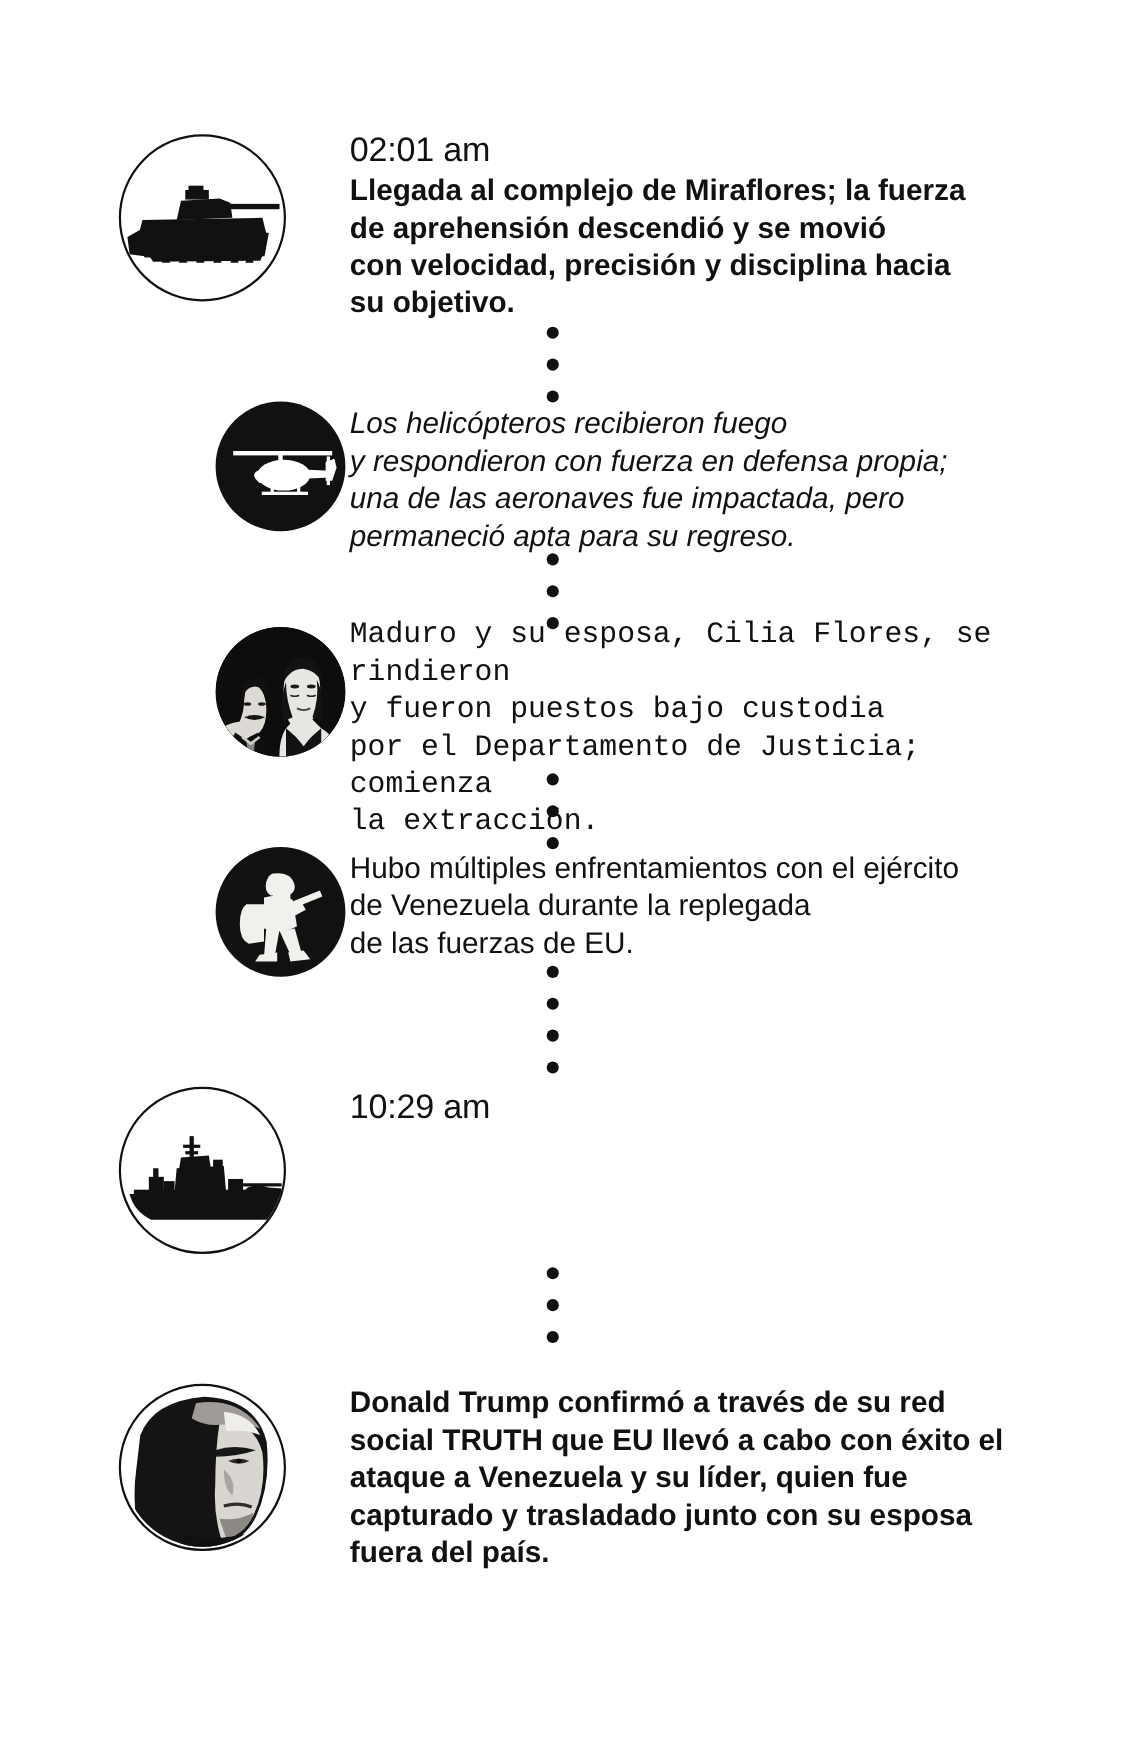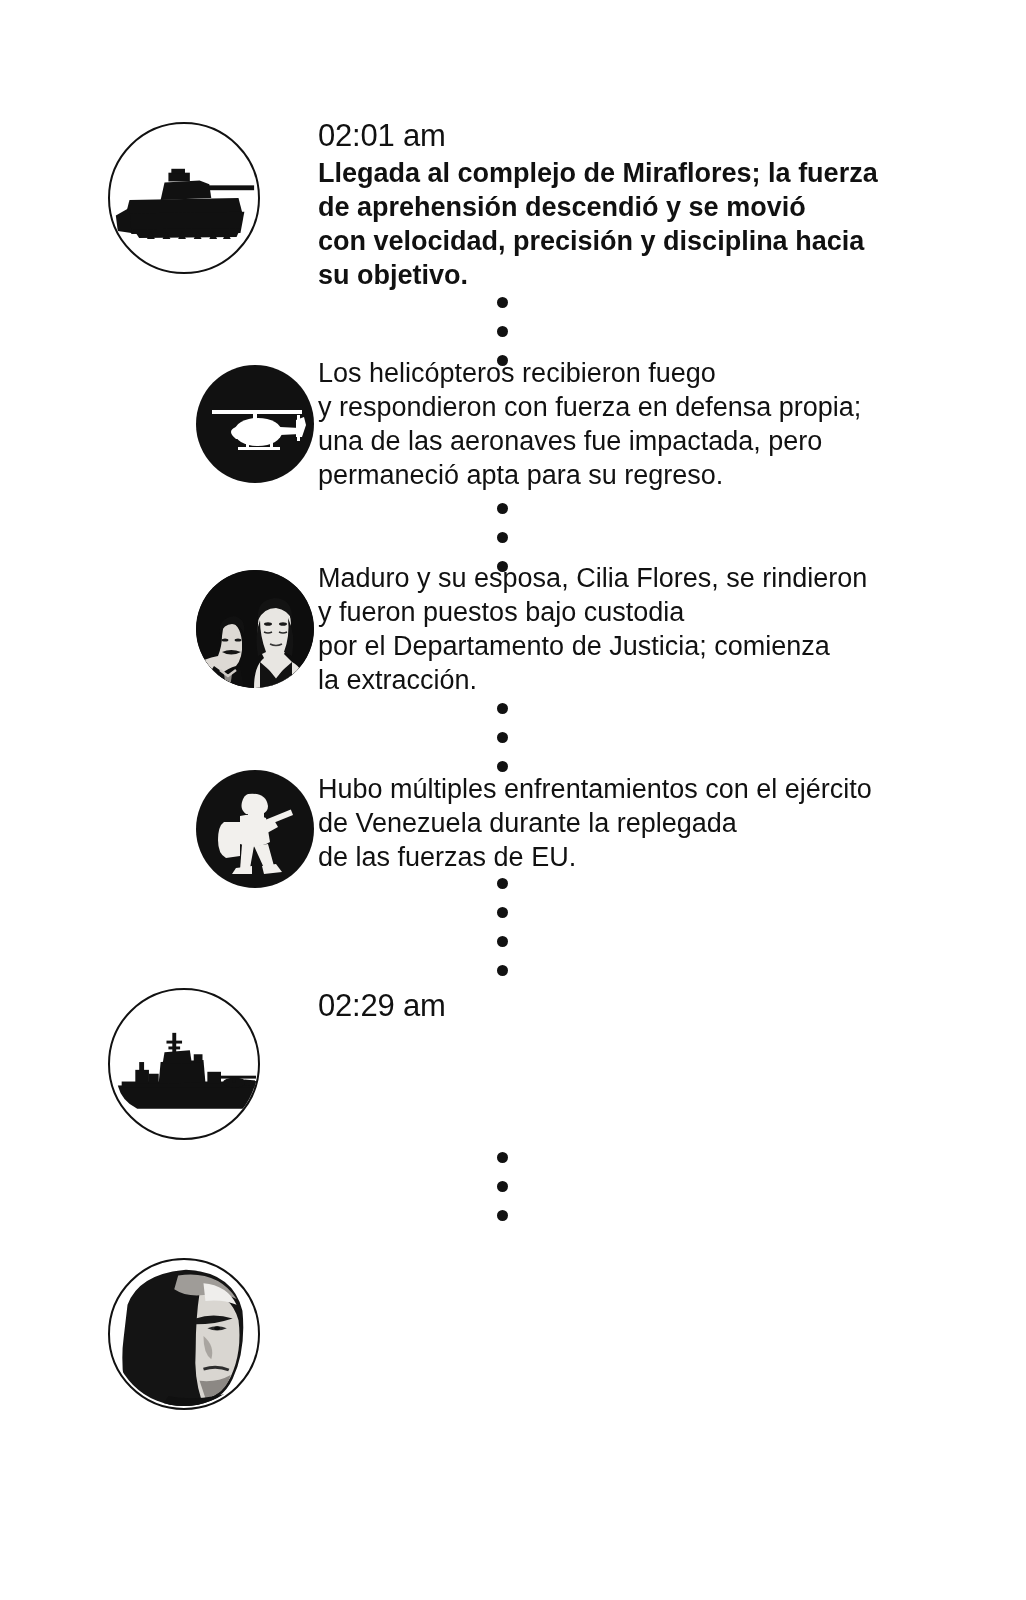--- a/index.html
+++ b/index.html
@@ -147,21 +147,21 @@
 
         <rect x="101" y="50" width="3" height="26"></rect>
 
         <rect x="42" y="82" width="42" height="3"></rect>
         <rect x="50" y="76" width="3" height="7"></rect>
         <rect x="74" y="76" width="3" height="7"></rect>
       </g>
     </svg>
   </div>
 
-  <div class="text-block" style="top:356px;">
+  <div class="text-block" style="top:368px;font-style:italic;">
     <p class="body-text regular">Los helicópteros recibieron fuego
 y respondieron con fuerza en defensa propia;
 una de las aeronaves fue impactada, pero
 permaneció apta para su regreso.</p>
   </div>
 
   <div class="dots" style="left:497px; top:503px;">
     <span class="dot"></span>
     <span class="dot"></span>
     <span class="dot"></span>
@@ -201,21 +201,21 @@
 
         <path d="M26 82 Q35 78 45 82 Q35 87 26 82 Z" fill="#141414"></path>
 
         <path d="M18 96 L32 106 L44 96 L48 118 L4 118 Z" fill="#0f0f0f"></path>
         <path d="M28 104 L36 104 L34 118 L30 118 Z" fill="#8d8a86"></path>
         <path d="M24 100 L32 106 L40 100" stroke="#cfcbc6" stroke-width="2.4" fill="none"></path>
       </g>
     </svg>
   </div>
 
-  <div class="text-block" style="top:561px;">
+  <div class="text-block" style="top:561px;font-family:Liberation Mono, monospace;">
     <p class="body-text regular">Maduro y su esposa, Cilia Flores, se rindieron
 y fueron puestos bajo custodia
 por el Departamento de Justicia; comienza
 la extracción.</p>
   </div>
 
   <div class="dots" style="left:497px; top:703px;">
     <span class="dot"></span>
     <span class="dot"></span>
     <span class="dot"></span>
@@ -286,21 +286,21 @@
 
         <rect x="114" y="88" width="36" height="3"></rect>
         <ellipse cx="128" cy="95" rx="12" ry="5"></ellipse>
         <path d="M138 92 L150 93 L150 97 L138 98 Z"></path>
         <rect x="126" y="91" width="3" height="4"></rect>
       </g>
     </svg>
   </div>
 
   <div class="text-block" style="top:988px;">
-    <div class="time-label">02:29 am</div>
+    <div class="time-label">10:29 am</div>
   </div>
 
   <div class="dots" style="left:497px; top:1152px;">
     <span class="dot"></span>
     <span class="dot"></span>
     <span class="dot"></span>
   </div>
 
   <div class="icon-wrap outlined" style="left:108px; top:1258px; width:152px; height:152px;">
     <svg viewBox="0 0 152 152" xmlns="http://www.w3.org/2000/svg" aria-hidden="true">
@@ -328,14 +328,21 @@
 
         <path d="M96 112 Q110 108 122 113" stroke="#2e2e2e" stroke-width="3" fill="none"></path>
 
         <path d="M92 124 Q110 126 124 118 Q118 138 98 142 Z" fill="#8c8884"></path>
 
         <path d="M60 140 Q96 146 130 134 L136 152 L52 152 Z" fill="#101010"></path>
       </g>
     </svg>
   </div>
 
+  <div class="text-block" style="top:1258px;">
+    <p class="body-text bold">Donald Trump confirmó a través de su red
+social TRUTH que EU llevó a cabo con éxito el
+ataque a Venezuela y su líder, quien fue
+capturado y trasladado junto con su esposa
+fuera del país.</p>
+  </div>
 
 </div>
 
 </body></html>

